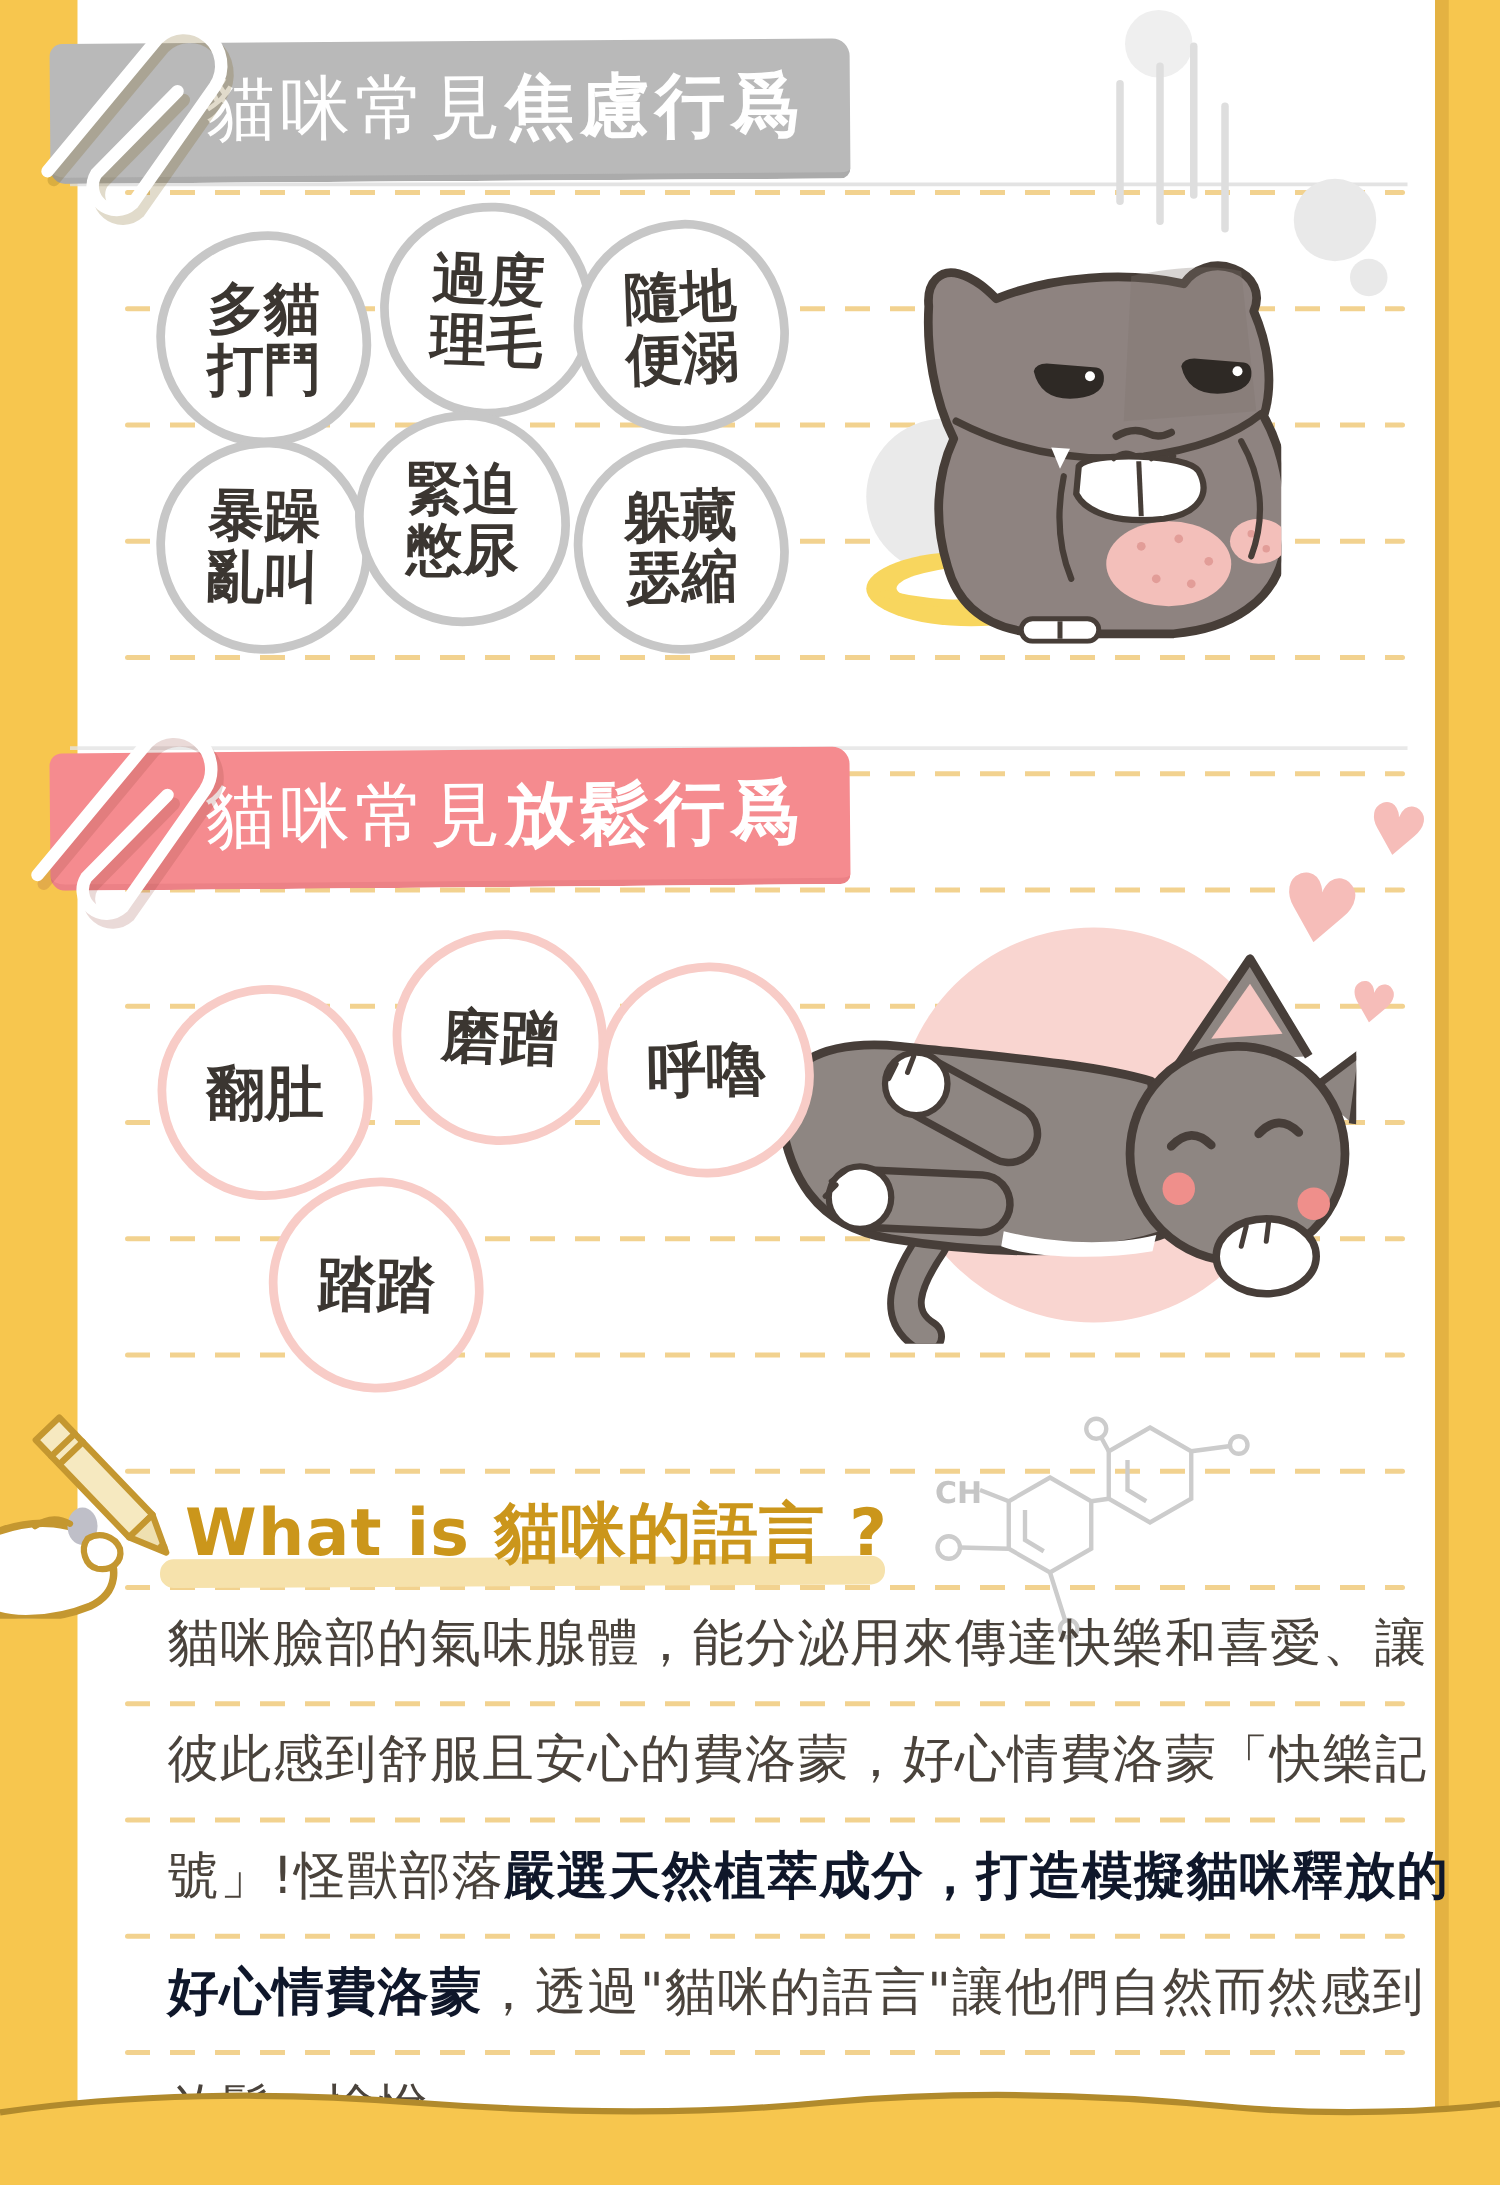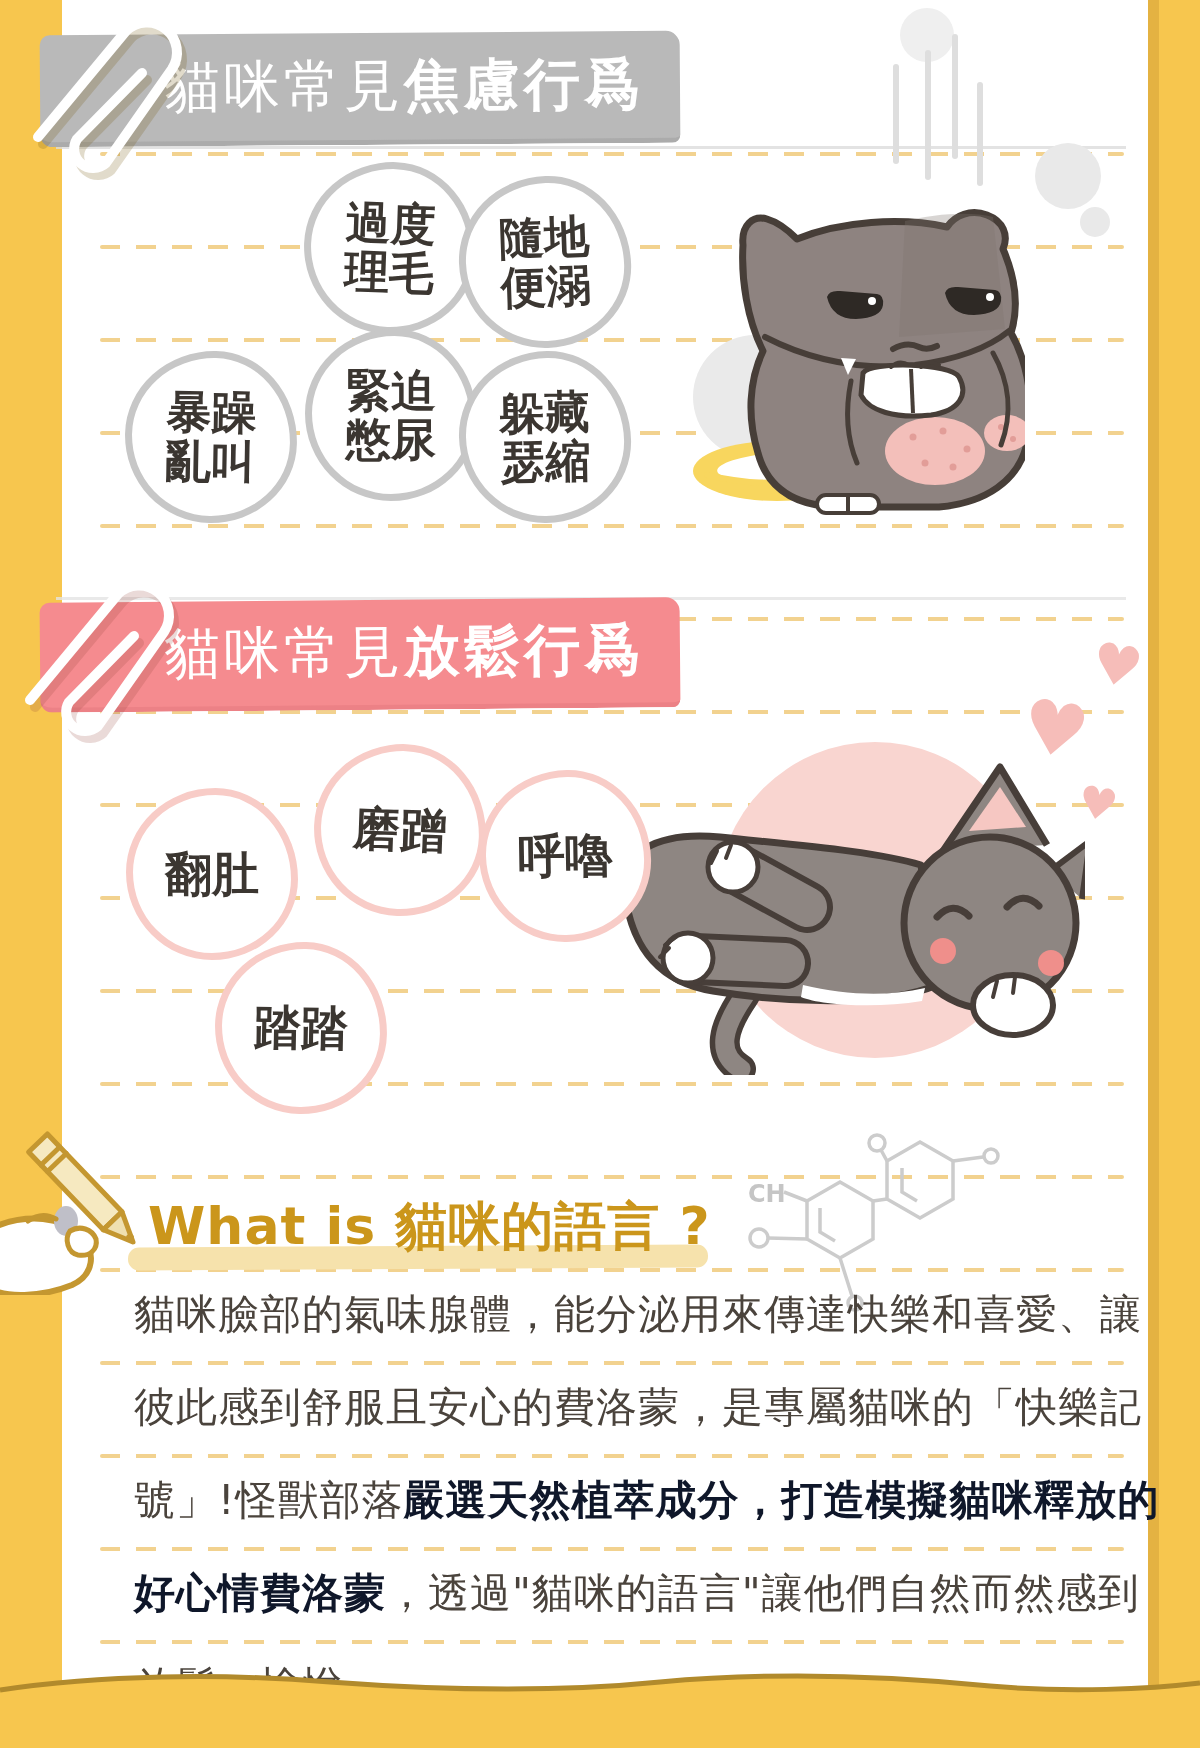--- a/index.html
+++ b/index.html
@@ -81,33 +81,37 @@
 
   <svg class="abs" style="left:10px;top:-15px;z-index:5" width="200" height="210" viewBox="0 0 200 210">
     <path d="M28,152 L116,46 a30,30 0 0 1 46,38 L96,178 a19,19 0 0 1 -29,-24 L132,88" fill="none" stroke="rgba(120,90,20,.22)" stroke-width="10" stroke-linecap="round" transform="translate(5,7)"></path>
     <path d="M28,152 L116,46 a30,30 0 0 1 46,38 L96,178 a19,19 0 0 1 -29,-24 L132,88" fill="none" stroke="#FFFFFF" stroke-width="10" stroke-linecap="round"></path>
   </svg>
   <svg class="abs" style="left:2px;top:548px;z-index:5" width="200" height="210" viewBox="0 0 200 210">
     <path d="M28,152 L116,46 a30,30 0 0 1 46,38 L96,178 a19,19 0 0 1 -29,-24 L132,88" fill="none" stroke="rgba(150,70,60,.20)" stroke-width="10" stroke-linecap="round" transform="translate(5,7)"></path>
     <path d="M28,152 L116,46 a30,30 0 0 1 46,38 L96,178 a19,19 0 0 1 -29,-24 L132,88" fill="none" stroke="#FFFFFF" stroke-width="10" stroke-linecap="round"></path>
   </svg>
 
+  <div class="bubble gray" style="left:125px;top:185px">
+    <span>多貓</span>
+    <span>打鬥</span>
+  </div>
   <div class="bubble gray" style="left:304px;top:162px;transform:rotate(2deg)">
     <span>過度</span>
     <span>理毛</span>
   </div>
   <div class="bubble gray" style="left:459px;top:176px;transform:rotate(-2deg)">
     <span>隨地</span>
     <span>便溺</span>
   </div>
   <div class="bubble gray" style="left:125px;top:351px;transform:rotate(1deg)">
     <span>暴躁</span>
     <span>亂叫</span>
   </div>
-  <div class="bubble gray" style="left:305px;top:329px">
+  <div class="bubble gray" style="left:284px;top:329px">
     <span>緊迫</span>
     <span>憋尿</span>
   </div>
   <div class="bubble gray" style="left:459px;top:351px;transform:rotate(-1deg)">
     <span>躲藏</span>
     <span>瑟縮</span>
   </div>
 
   <div class="gloom" style="left:893px;top:64px;height:100px"></div>
   <div class="gloom" style="left:925px;top:50px;height:130px"></div>
@@ -220,21 +224,21 @@
     <path d="M41,130 L59.8,112 M47.5,136.5 L66.3,118.5" stroke="#C49730" stroke-width="5" stroke-linecap="round"></path>
     <path d="M70,196 C80,190 92,194 96,204 C98,214 90,222 78,220 C68,218 64,204 70,196 Z" fill="#FFFFFF" stroke="#C49730" stroke-width="5"></path>
     <path d="M28,186 q14,-10 28,-2" fill="none" stroke="#C49730" stroke-width="5" stroke-linecap="round"></path>
   </svg>
 
   <div class="para">
     <div class="pline">
       <span>貓咪臉部的氣味腺體，能分泌用來傳達快樂和喜愛、讓</span>
     </div>
     <div class="pline">
-      <span>彼此感到舒服且安心的費洛蒙，是專屬貓咪的「快樂記</span>
+      <span>彼此感到舒服且安心的費洛蒙，好心情費洛蒙「快樂記</span>
     </div>
     <div class="pline">
       <span>號」!怪獸部落</span>
         <span class="pb">嚴選天然植萃成分，打造模擬貓咪釋放的</span>
     </div>
     <div class="pline">
       <span class="pb">好心情費洛蒙</span>
         <span>，透過"貓咪的語言"讓他們自然而然感到</span>
     </div>
     <div class="pline">

